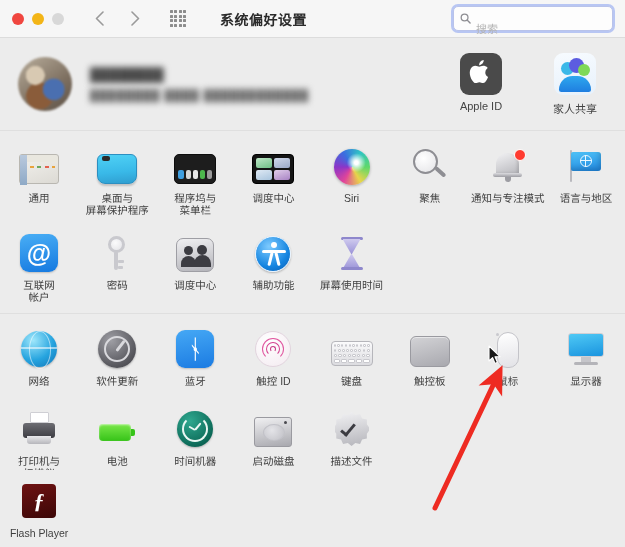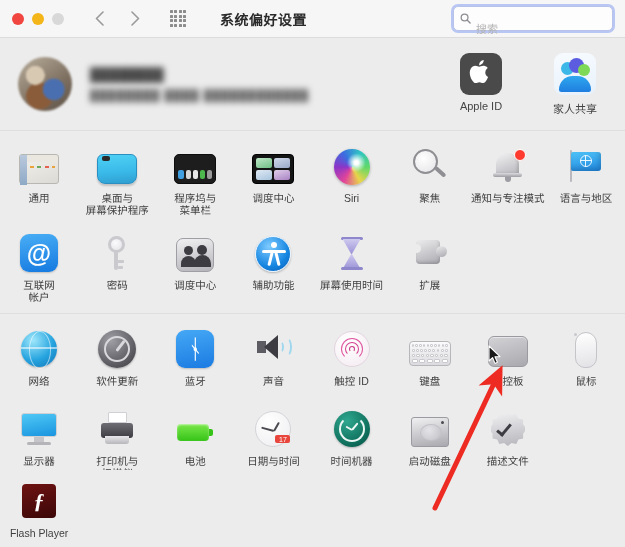--- a/index.html
+++ b/index.html
@@ -835,30 +835,20 @@
             <span class="ic ic-screentime">
                 <span class="cap1"></span>
                 <span class="top"></span>
                 <span class="bot"></span>
                 <span class="cap2"></span>
               </span>
           </span>
           <span class="caption">屏幕使用时间</span>
         </div>
 
-        <div class="cell">
-          <span class="glyph">
-            <span class="ic ic-ext">
-                <span class="piece"></span>
-                <span class="knob1"></span>
-                <span class="knob2"></span>
-              </span>
-          </span>
-          <span class="caption">扩展</span>
-        </div>
 
 
         <div class="cell"></div>
       </div>
     </div>
 
     <div class="section">
       <div class="grid">
 
         <div class="cell">
@@ -878,31 +868,20 @@
           <span class="caption">软件更新</span>
         </div>
 
         <div class="cell">
           <span class="glyph">
               <span class="ic-bt">ᛀ</span>
             </span>
           <span class="caption">蓝牙</span>
         </div>
 
-        <div class="cell">
-          <span class="glyph">
-            <span class="ic ic-sound">
-                <span class="spk"></span>
-                <span class="cone"></span>
-                <span class="w1"></span>
-                <span class="w2"></span>
-              </span>
-          </span>
-          <span class="caption">声音</span>
-        </div>
 
         <div class="cell">
           <span class="glyph">
             <span class="ic ic-touchid">
                 <span class="r r1"></span>
                 <span class="r r2"></span>
                 <span class="r r3"></span>
               </span>
           </span>
           <span class="caption">触控 ID</span>
@@ -996,30 +975,20 @@
         <div class="cell">
           <span class="glyph">
             <span class="ic ic-batt">
                 <span class="shell"></span>
                 <span class="cap"></span>
               </span>
           </span>
           <span class="caption">电池</span>
         </div>
 
-        <div class="cell">
-          <span class="glyph">
-            <span class="ic ic-clock">
-              <span class="hh"></span>
-                <span class="mm"></span>
-              <span class="date">17</span>
-            </span>
-          </span>
-          <span class="caption">日期与时间</span>
-        </div>
 
 
         <div class="cell">
           <span class="glyph">
             <span class="ic ic-tm">
                 <span class="ring"></span>
                 <span class="h1"></span>
                 <span class="h2"></span>
               </span>
           </span>

